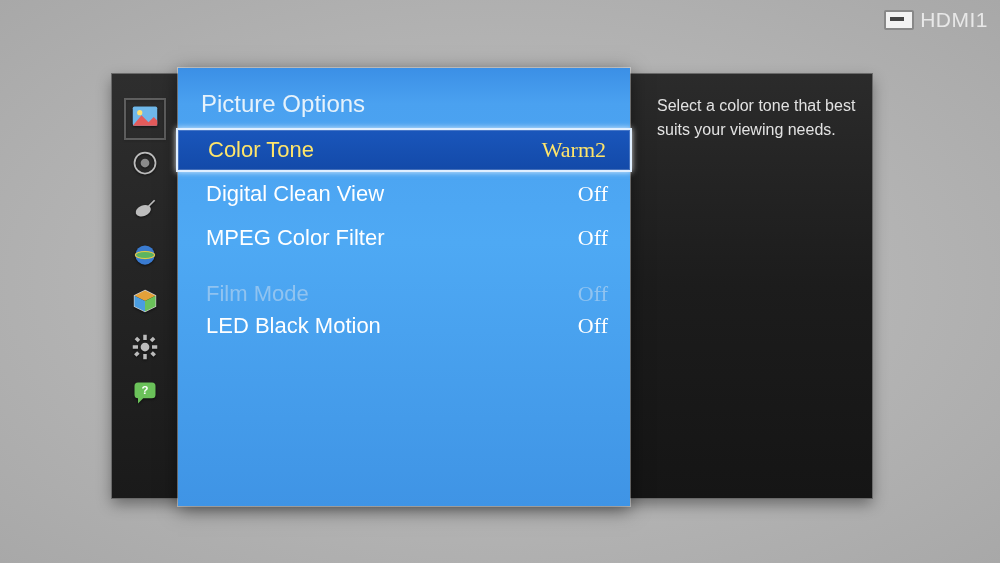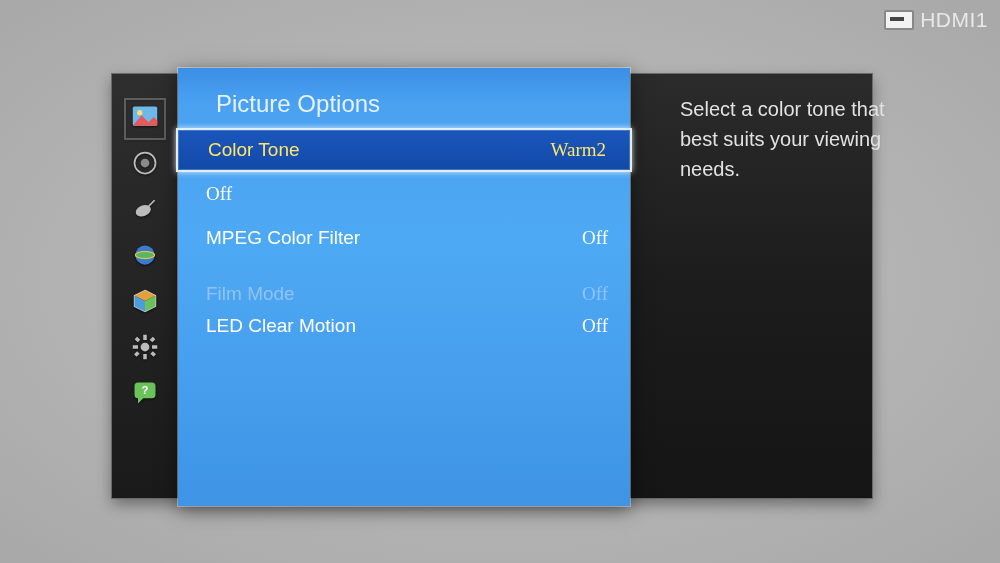--- a/index.html
+++ b/index.html
@@ -90,35 +90,35 @@
     top: -6px;
     width: 452px;
     height: 438px;
     background: linear-gradient(to bottom, #3b8fe6 0%, #4aa1f0 8%, #4ea9f4 40%, #3f94e5 100%);
     box-shadow: 0 0 0 1px rgba(255,255,255,0.35), 0 4px 18px rgba(0,0,0,0.5);
   }
   .panel-title {
     color: #e6f2fb;
     font-size: 24px;
     font-weight: 400;
-    padding: 22px 0 10px 38px;
+    padding: 22px 0 10px 23px;
     border-radius: 30px;
   }
 
   .menu-list {
     display: flex;
     flex-direction: column;
   }
   .menu-row {
     display: flex;
     justify-content: space-between;
     align-items: center;
     height: 44px;
     padding: 0 22px 0 28px;
-    font-size: 19px;
+    font-size: 22px;
     color: #ffffff;
     box-sizing: border-box;
   }
   .menu-row .value {
     color: #ffffff;
     font-family: Liberation Serif, serif;
   }
   .menu-row.selected {
     background: linear-gradient(to bottom, #1a56bb 0%, #134aa9 100%);
     border: 2px solid #e0efff;
@@ -133,25 +133,25 @@
   .menu-row.disabled .label,
   .menu-row.disabled .value {
     color: #a8cef0;
     opacity: 0.75;
     margin-top: 24px;
   }
 
   
   .help-pane {
     position: absolute;
-    left: 568px;
+    left: 545px;
     top: 20px;
     width: 212px;
     color: #e2e2e2;
-    font-size: 20px;
+    font-size: 16px;
     line-height: 1.5;
   }
 </style>
 </head>
 <body>
 
 <div class="source-badge">
   <span class="port-icon"></span>
   <span>HDMI1</span>
 </div>
@@ -231,32 +231,33 @@
   </div>
 
   <div class="panel">
     <div class="panel-title">Picture Options</div>
     <div class="menu-list" id="menu-list">
         <div class="menu-row selected">
           <span class="label">Color Tone</span>
           <span class="value">Warm2</span>
         </div>
         <div class="menu-row">
+          <span class="label">Digital Clean View</span>
           <span class="value">Off</span>
         </div>
         <div class="menu-row">
           <span class="label">MPEG Color Filter</span>
           <span class="value">Off</span>
         </div>
         <div class="menu-row disabled">
           <span class="label">Film Mode</span>
           <span class="value">Off</span>
         </div>
         <div class="menu-row">
-          <span class="label">LED Clear Motion</span>
+          <span class="label">LED Black Motion</span>
           <span class="value">Off</span>
         </div>
       </div>
   </div>
 
   <div class="help-pane">Select a color tone that best suits your viewing needs.</div>
 
 </div>
 
 </body></html>

